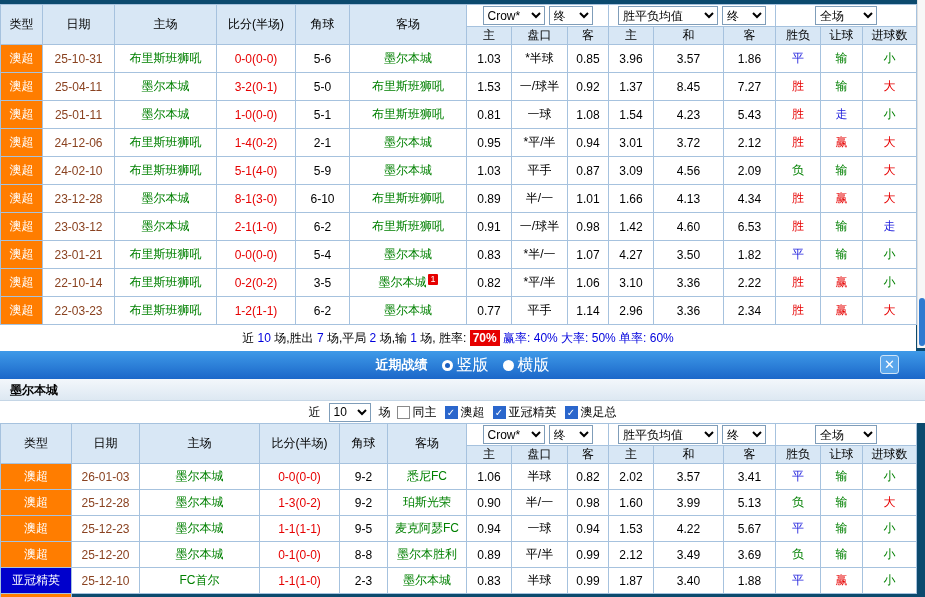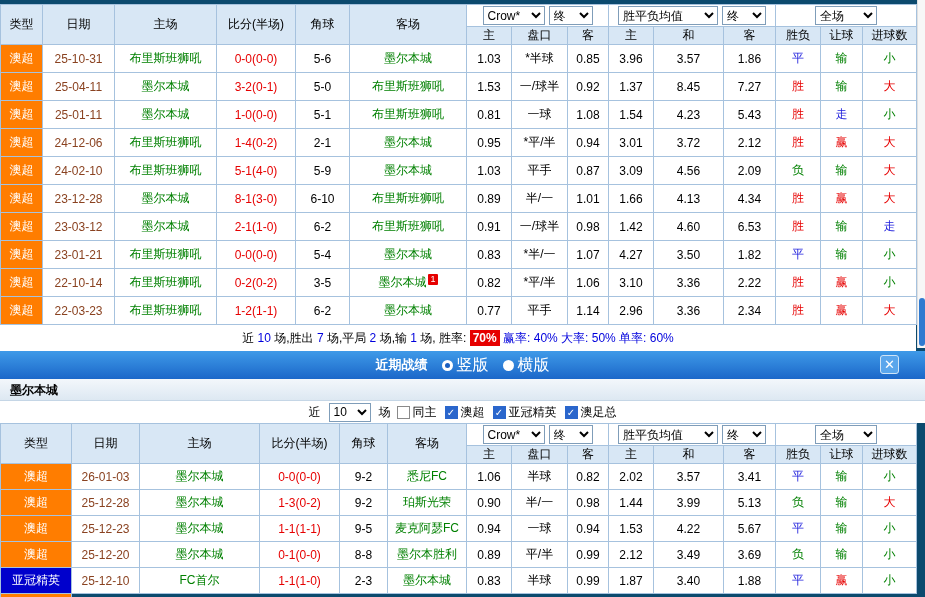--- a/index.html
+++ b/index.html
@@ -433,21 +433,21 @@
           <tr>
             <td class="league" style="background: rgb(255, 125, 0);">澳超</td>
             <td class="date">25-12-28</td>
             <td class="team">墨尔本城</td>
             <td class="score">1-3(0-2)</td>
             <td class="corner">9-2</td>
             <td class="team">珀斯光荣</td>
             <td class="odds">0.90</td>
             <td class="hcap">半/一</td>
             <td class="odds">0.98</td>
-            <td class="odds">1.44</td>
+            <td class="odds">1.60</td>
             <td class="odds">3.99</td>
             <td class="odds">5.13</td>
             <td class="res" style="color: rgb(0, 128, 0);">负</td>
             <td class="res" style="color: rgb(0, 128, 0);">输</td>
             <td class="res" style="color: rgb(230, 0, 0);">大</td>
           </tr>
           <tr>
             <td class="league" style="background: rgb(255, 125, 0);">澳超</td>
             <td class="date">25-12-23</td>
             <td class="team">墨尔本城</td>

